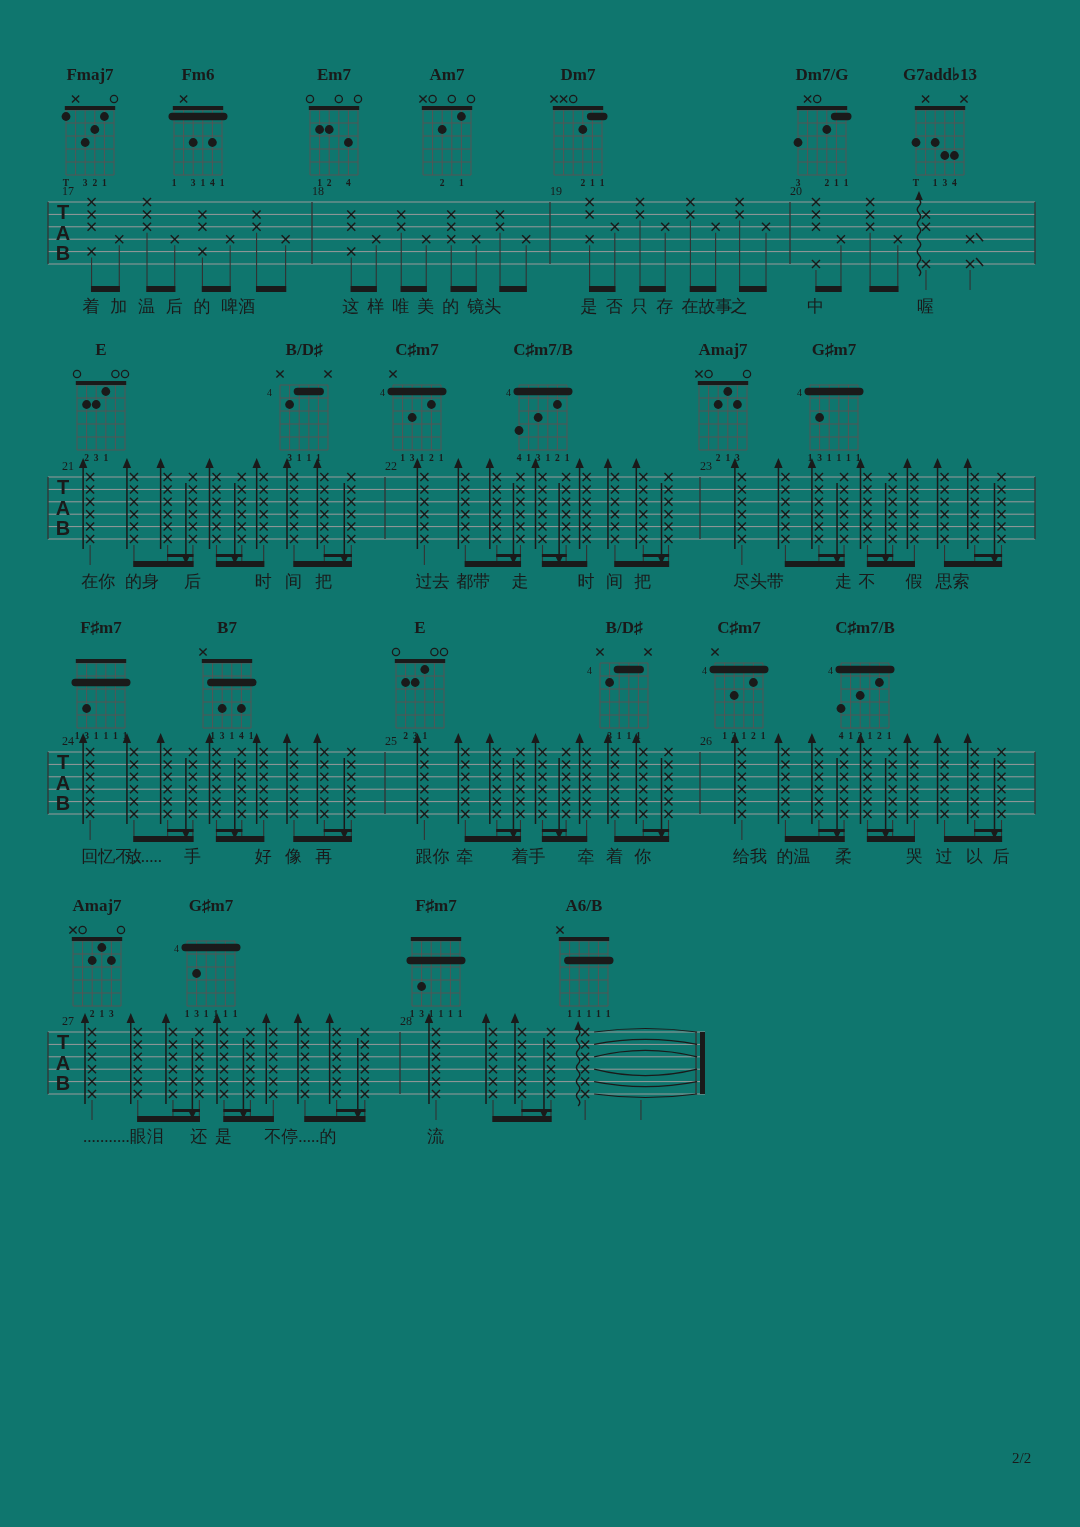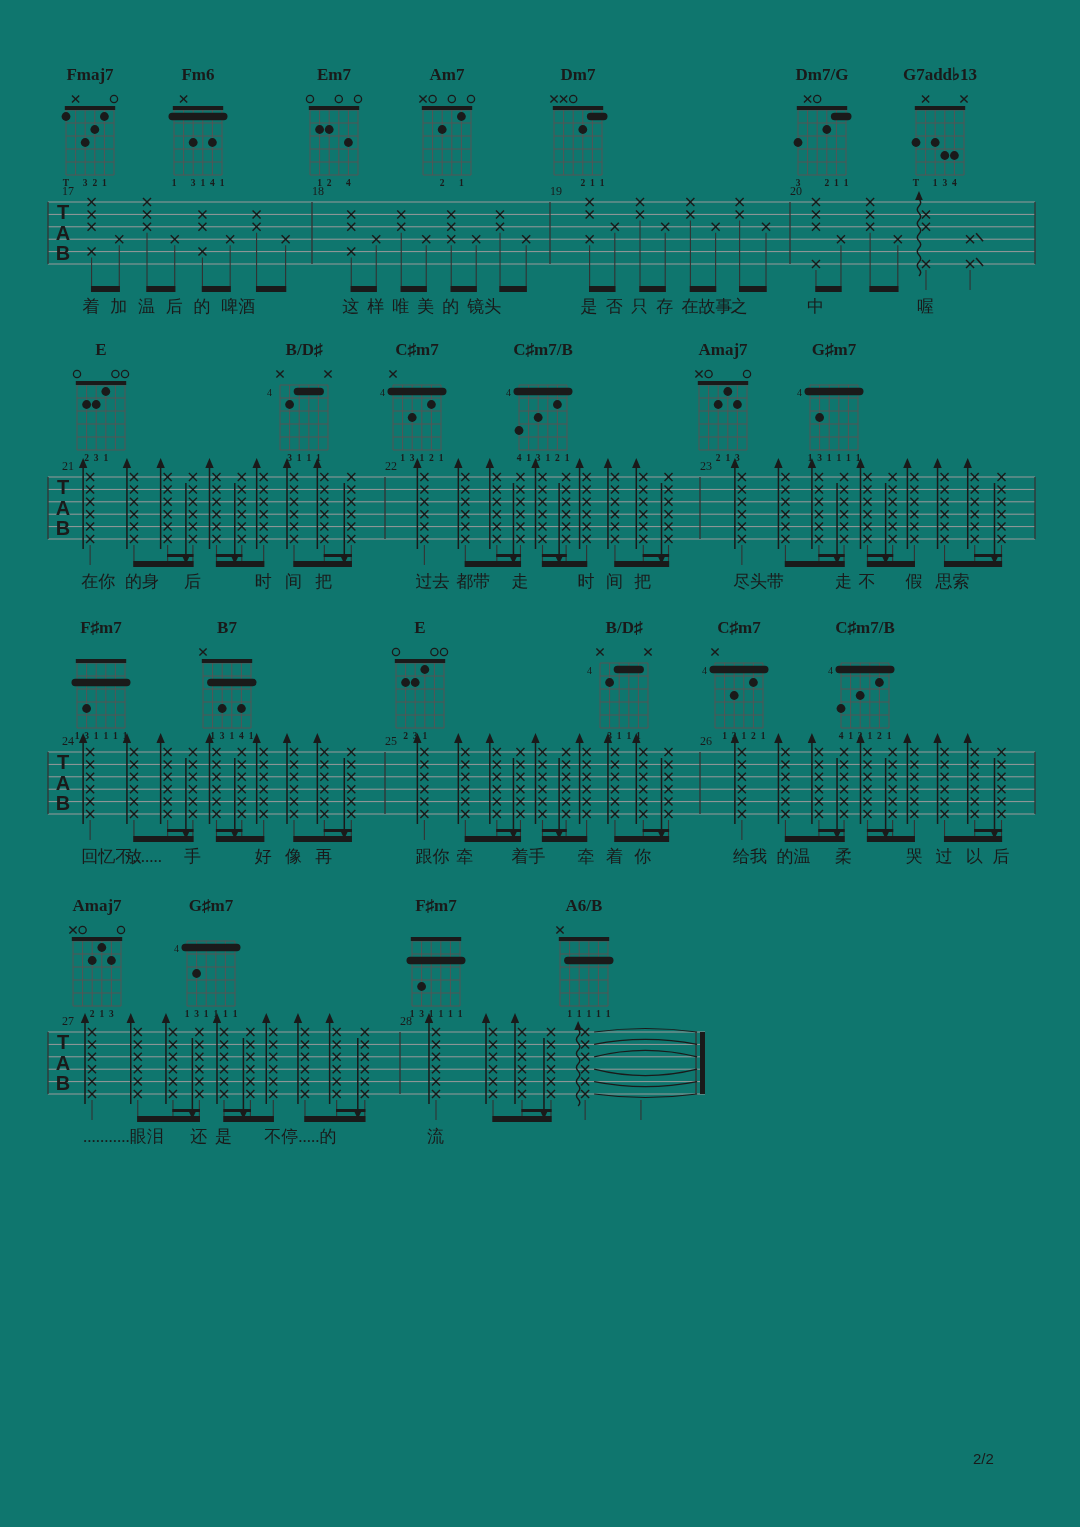--- a/index.html
+++ b/index.html
@@ -1,19 +1,19 @@
 <!DOCTYPE html>
 <html><head>
 <meta charset="utf-8">
 <style>
   html,body{margin:0;padding:0;background:#e8e8e8;}
   #page{position:relative;width:1080px;height:1527px;background:#0f766e;overflow:hidden;
         font-family:"Liberation Serif", serif;}
-  #page-number{position:absolute;left:973px;top:1450px;font-size:15px;color:#1a1a1a;
-               font-family:Liberation Sans, sans-serif;}
+  #page-number{position:absolute;left:1012px;top:1450px;font-size:15px;color:#1a1a1a;
+               font-family:Liberation Serif, serif;}
   svg{display:block;}
 </style>
 </head>
 <body>
 
 <div id="page">
   <div id="sheet">
       <svg width="110" height="140" style="position: absolute; left: 36px; top: 64px;">
         <text x="54" y="16" font-size="17" font-family="&quot;Liberation Serif&quot;, serif" text-anchor="middle" font-weight="bold" fill="#1a1a1a">Fmaj7</text>
         <line x1="36" y1="31.4" x2="43.2" y2="38.6" stroke="#1a1a1a" stroke-width="1.4"></line>

